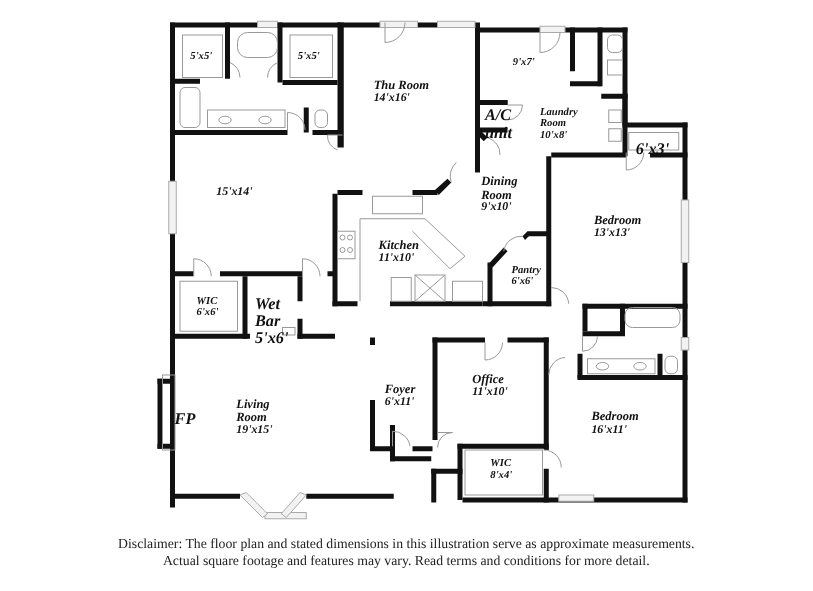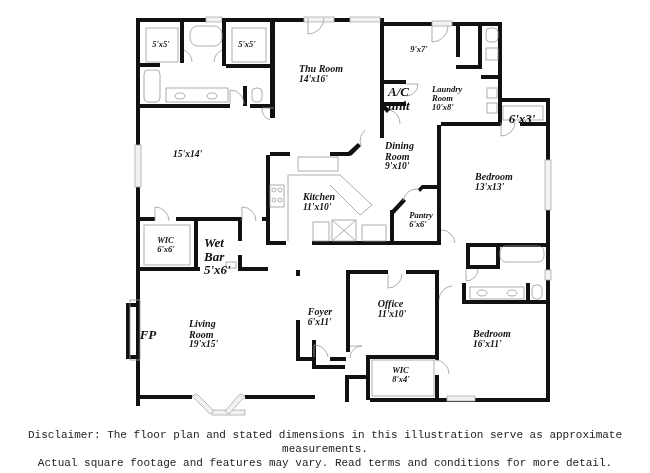--- a/index.html
+++ b/index.html
@@ -7,21 +7,21 @@
   #plan{position:absolute;left:0;top:0;width:650px;height:473px;}
   .wall{fill:#111;}
   .win{fill:#f2f2f2;stroke:#aaa;stroke-width:0.8;}
   .fix{fill:none;stroke:#999;stroke-width:0.8;}
   .door{fill:none;stroke:#999;stroke-width:0.8;}
   .lbl{position:absolute;text-align:left;color:#111;font-family:"Liberation Serif","DejaVu Serif",serif;font-weight:bold;line-height:1.05;white-space:nowrap;transform:translateX(-50%);font-style:italic;}
   .lbl .n{display:block;font-size:10px;}
   .lbl .d{display:block;font-size:9.5px;}
   .lbl.small .n,.lbl.small .d{font-size:13px;}
   .lbl.med .n,.lbl.med .d{font-size:8.5px;}
-  .disclaimer{position:absolute;left:0;width:650px;top:428px;text-align:center;font-family:Liberation Mono, monospace;font-size:11px;color:#222;line-height:14px;}
+  .disclaimer{position:absolute;left:0;width:650px;top:428px;text-align:center;font-family:Liberation Serif, serif;font-size:11px;color:#222;line-height:14px;}
 </style>
 </head>
 <body>
 
 <svg id="plan" viewBox="0 0 650 473" xmlns="http://www.w3.org/2000/svg">
 
   <g>
     <rect class="wall" x="136" y="18" width="4" height="388"></rect>
     <rect class="wall" x="136" y="18" width="70" height="4"></rect>
     <rect class="wall" x="222" y="18" width="50" height="4"></rect>

